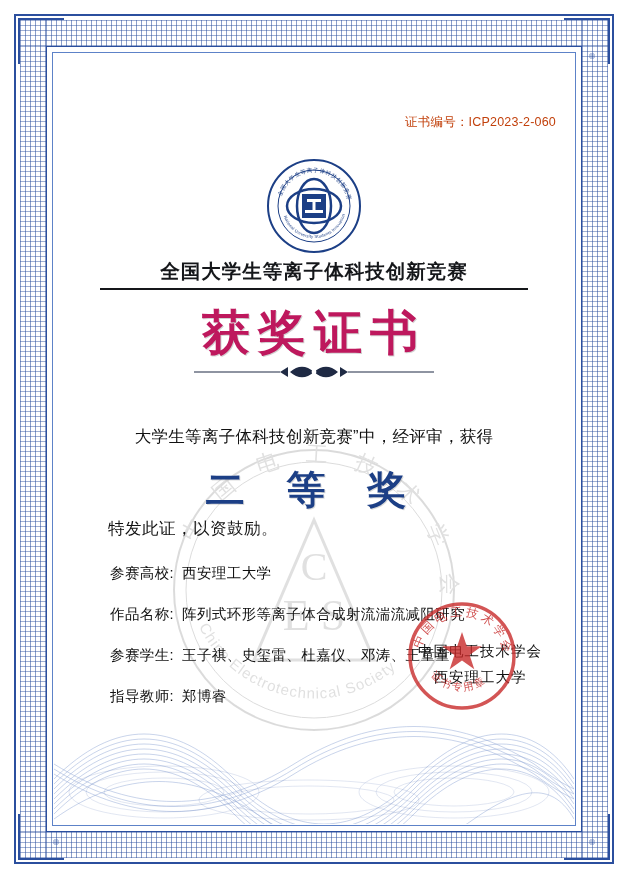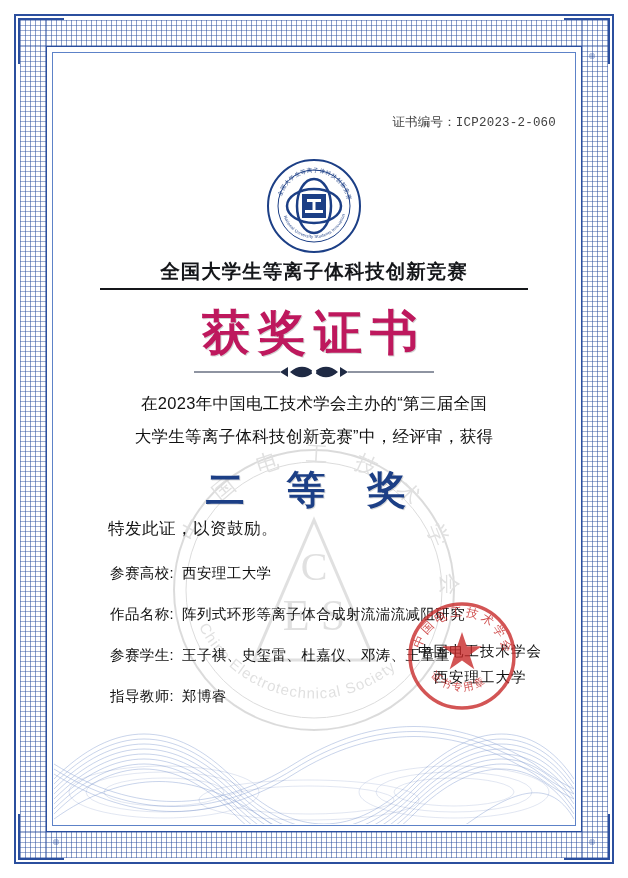--- a/index.html
+++ b/index.html
@@ -115,23 +115,23 @@
     right: 58px;
     top: 58px;
     bottom: 58px;
   }
 
   .cert-no {
     position: absolute;
     right: 14px;
     top: 56px;
     font-size: 12.5px;
-    color: #404040;
+    color: #c2410c;
     letter-spacing: 0.2px;
-    font-family: Liberation Mono, monospace;
+    font-family: Liberation Sans, sans-serif;
     white-space: nowrap;
   }
 
   .logo-wrap {
     position: absolute;
     left: 50%;
     top: 100px;
     transform: translateX(-50%);
     width: 96px;
     height: 96px;
@@ -357,21 +357,20 @@
       <svg width="240" height="18" viewBox="0 0 240 18">
         <line x1="0" y1="9" x2="86" y2="9" stroke="#1f2a44" stroke-width="1.2"></line>
         <line x1="154" y1="9" x2="240" y2="9" stroke="#1f2a44" stroke-width="1.2"></line>
         <path d="M96,9 C104,2 112,2 120,9 C128,16 136,16 144,9 C136,2 128,2 120,9 C112,16 104,16 96,9 Z" fill="#1f2a44"></path>
         <circle cx="120" cy="9" r="2.4" fill="#ffffff"></circle>
         <path d="M86,9 l8,-5 l0,10 z" fill="#1f2a44"></path>
         <path d="M154,9 l-8,-5 l0,10 z" fill="#1f2a44"></path>
       </svg>
     </div>
 
-    <div class="para para-1">在2023年中国电工技术学会主办的“第三届全国</div>
     <div class="para para-2">大学生等离子体科技创新竞赛”中，经评审，获得</div>
 
     <div class="award">二 等 奖</div>
 
     <div class="encourage">特发此证，以资鼓励。</div>
 
     <div class="fields">
       <div class="field-row">
         <span class="field-label">参赛高校:</span>
         <span class="field-value">西安理工大学</span>

